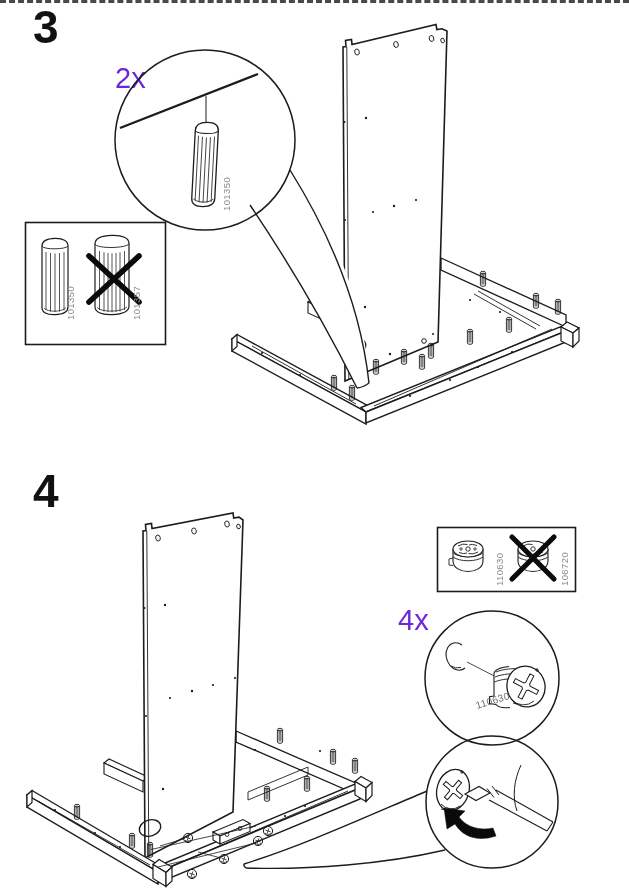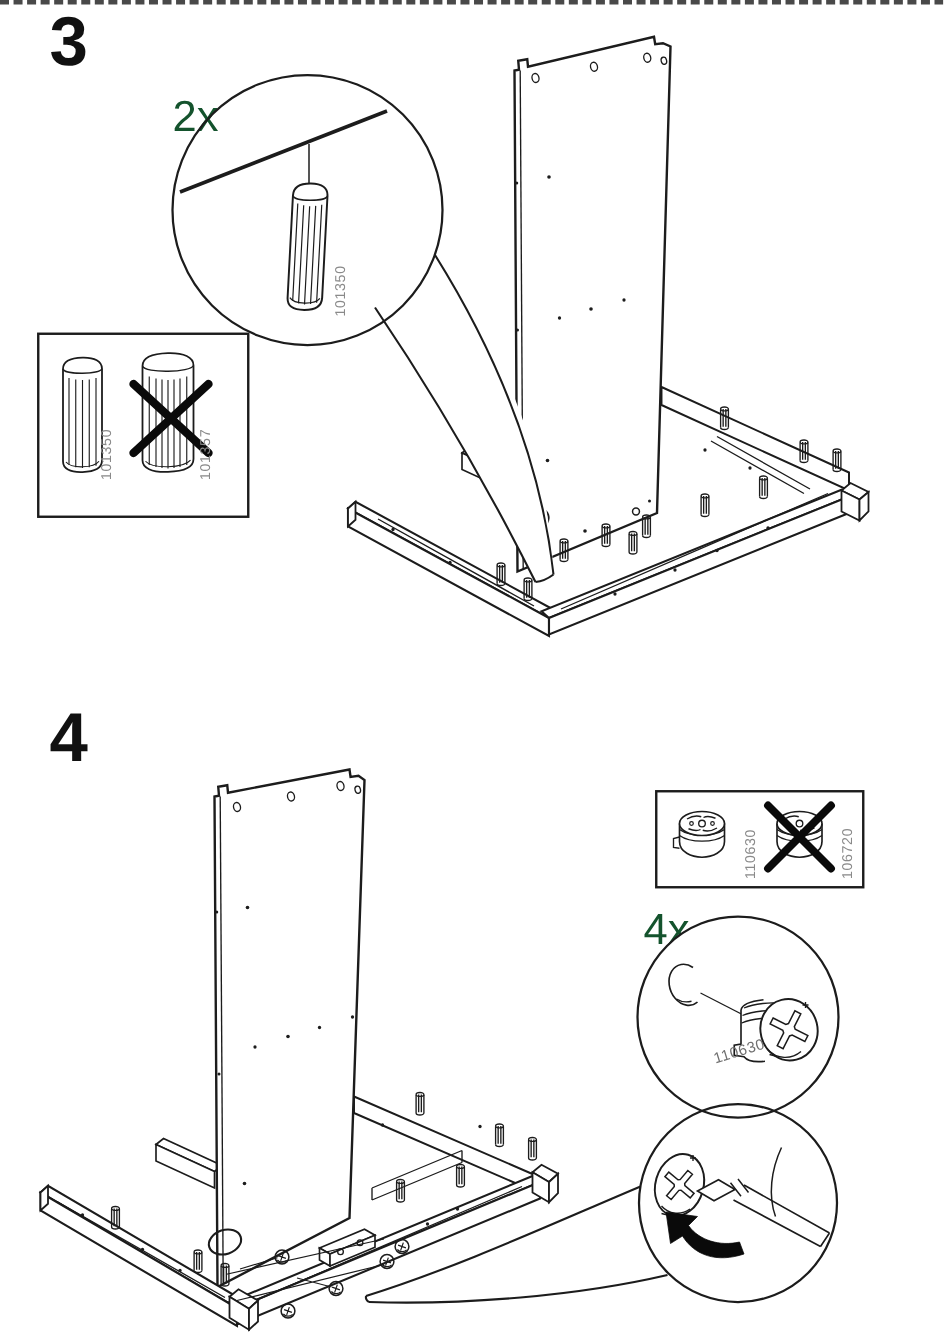--- a/index.html
+++ b/index.html
@@ -9,21 +9,21 @@
   }
   .top-dashes{
     position:absolute;left:0;top:0;width:629px;height:0;
     border-top:3px dashed #2a2a2a;opacity:.85;
   }
   .step-number{
     position:absolute;font-size:46px;font-weight:bold;color:#111;
     line-height:1;letter-spacing:-1px;
   }
   .qty-label{
-    position:absolute;font-size:29px;font-weight:400;color:#14532d;line-height:1;
+    position:absolute;font-size:29px;font-weight:400;color:#6d28d9;line-height:1;
   }
   svg{position:absolute;left:0;}
   .ln{stroke:#1c1c1c;fill:none;}
   .face{fill:#ffffff;stroke:#1c1c1c;}
   .part-label{font-family:"Liberation Sans",sans-serif;font-size:9.5px;fill:#8a8a8a;letter-spacing:.4px;}
   .part-label-dark{font-family:"Liberation Sans",sans-serif;font-size:10px;fill:#6f6f6f;letter-spacing:.4px;}
 </style>
 </head>
 <body>
 
@@ -148,21 +148,21 @@
         <path class="ln" stroke-width="0.9" d="M95,244 C96.5,249 127.5,248.4 129,243.6"></path>
         <path class="ln" stroke-width="0.75" d="M99.5,251 L99.5,310 M104,252.3 L104,311.4 M108,253 L108,312 M112,253.3 L112,312.3 M116,253 L116,312 M120,252.3 L120,311.4 M124.5,251 L124.5,310"></path>
         <path class="ln" stroke-width="0.75" d="M97,307.5 C101.5,312.6 122.5,312.3 127,306.8"></path>
       </g>
       <path d="M89,256 L139,302 M139,256 L89,302" stroke="#0a0a0a" stroke-width="5.6" stroke-linecap="round"></path>
       <text class="part-label" transform="translate(140,320) rotate(-90)">101357</text>
     </g>
   </svg>
 
   <div class="step-number" style="left:33px;top:468px;">4</div>
-  <div class="qty-label" style="left:429px;top:606px;">4x</div>
+  <div class="qty-label" style="left:398px;top:606px;">4x</div>
 
   <svg style="top:460px;" width="629" height="430" viewBox="0 0 629 430">
 
     <g>
       <path class="face" stroke-width="1.3" d="M236,271 L358,324 L358,335 L236,282 Z"></path>
       <path class="face" stroke-width="1.1" d="M104,303 L109,299 L148,317 L143,321 Z"></path>
       <path class="face" stroke-width="1.1" d="M104,303 L143,321 L143,332 L104,314 Z"></path>
       <path class="ln" stroke-width="0.9" d="M248,332 L308,307 M248,340 L308,315 M248,332 L248,340 M308,307 L308,315"></path>
     </g>
 

